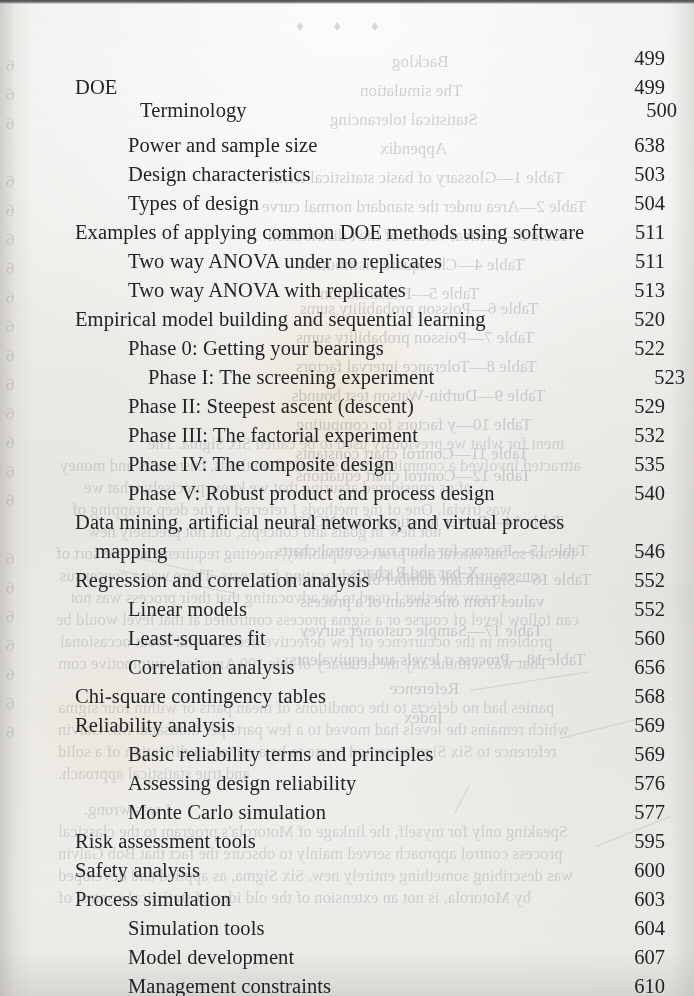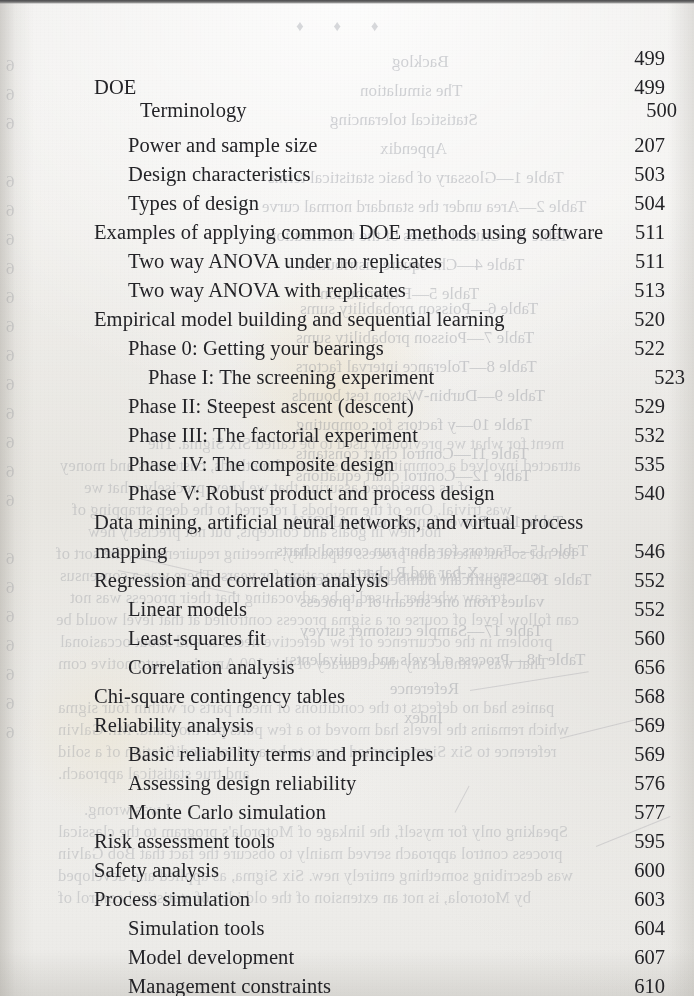--- a/index.html
+++ b/index.html
@@ -124,21 +124,21 @@
     text-align: right;
     font-size: 20.5px;
     color: #232327;
   }
   .row.lvl-chapter .label {
     left: 42px;
     font-weight: 700;
     letter-spacing: .2px;
   }
   .row.lvl-chapter .ch-num { margin-right: 18px; }
-  .row.lvl-1 .label { left: 75px; margin-left: 19px; }
+  .row.lvl-1 .label { left: 75px; }
   .row.lvl-2 .label { left: 128px; }
   .row.lvl-cont .label { left: 95px; }
 
   
   .toc { filter: blur(0.18px); }
 </style>
 </head>
 <body>
 
 <div id="page">
@@ -238,21 +238,21 @@
       <div class="row lvl-1" style="top: 73px;">
         <span class="label">DOE</span>
         <span class="pageno">499</span>
       </div>
       <div class="row lvl-2" style="top: 96px; margin-left: 12px;">
         <span class="label">Terminology</span>
         <span class="pageno">500</span>
       </div>
       <div class="row lvl-2" style="top: 131px;">
         <span class="label">Power and sample size</span>
-        <span class="pageno">207</span>
+        <span class="pageno">638</span>
       </div>
       <div class="row lvl-2" style="top: 160px;">
         <span class="label">Design characteristics</span>
         <span class="pageno">503</span>
       </div>
       <div class="row lvl-2" style="top: 189px;">
         <span class="label">Types of design</span>
         <span class="pageno">504</span>
       </div>
       <div class="row lvl-1" style="top: 218px;">

